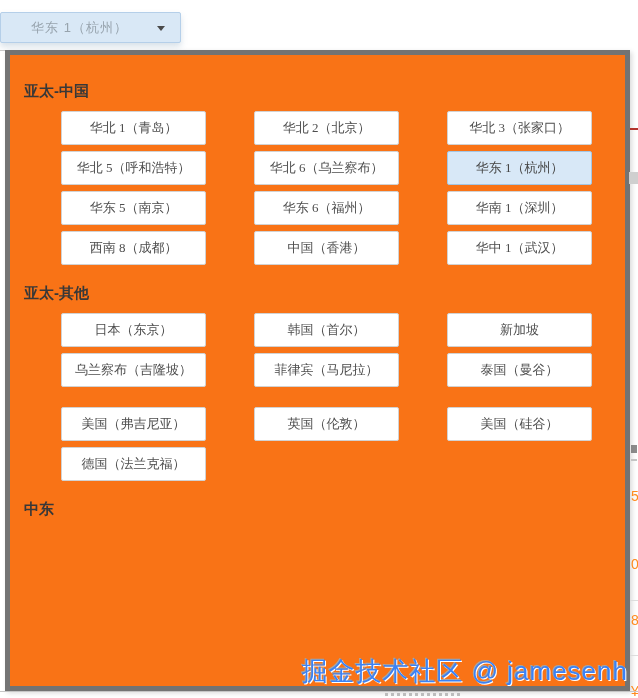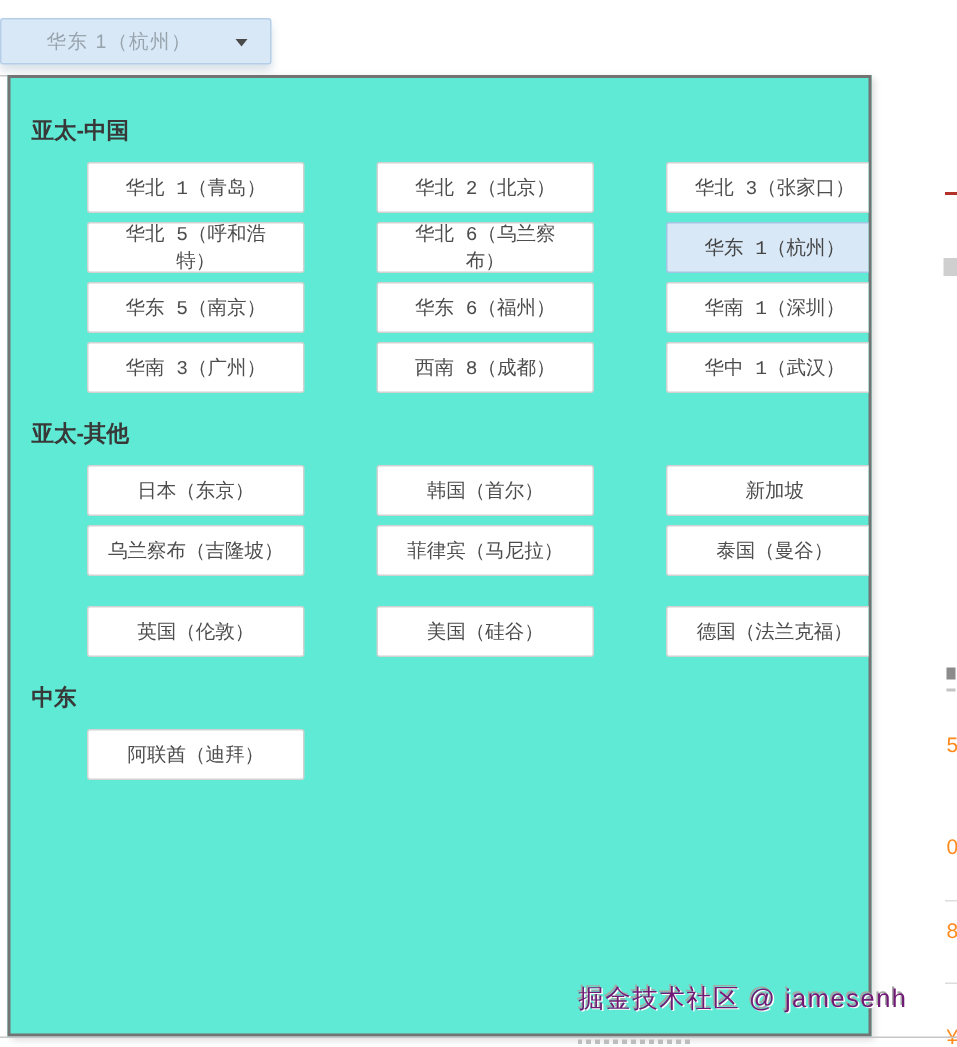--- a/index.html
+++ b/index.html
@@ -22,48 +22,48 @@
   }
   .trigger .caret{
     position:absolute;right:15px;top:13px;width:0;height:0;
     border-left:4px solid transparent;border-right:4px solid transparent;
     border-top:5px solid #4a4a4a;
   }
   
   .hdr-stub{position:absolute;left:0;top:50px;width:6px;height:1px;background:#c9c9c9;}
   
   .panel{
-    position:absolute;left:5px;top:50px;width:576px;height:641px;box-sizing:border-box;
-    background:#5eead4;border:2px solid #737373;
+    position:absolute;left:5px;top:50px;width:625px;height:641px;box-sizing:border-box;
+    background:#f97316;border:5px solid #737373;
     box-shadow:2px 2px 5px rgba(0,0,0,0.15);
     padding:28px 0 0 13px;overflow:hidden;
   }
   .section{margin:0 0 0 0;}
   .section + .section{margin-top:20px;}
   .section-title{
     font-size:15px;font-weight:600;color:#383838;margin:0 0 12px 1px;height:16px;line-height:16px;
   }
   .region-grid{
     display:grid;grid-template-columns:repeat(3,183px);
     column-gap:10px;row-gap:6px;
   }
   .region-btn{
     height:34px;box-sizing:border-box;background:#ffffff;
     border:1px solid #d2d2d2;border-radius:2px;
-    font-size:13px;color:#4d4d4d;font-family:Liberation Mono, monospace;
+    font-size:13px;color:#4d4d4d;font-family:Liberation Serif, serif;
     display:flex;align-items:center;justify-content:center;
     cursor:pointer;padding:12px;margin-left:38px;
   }
   .region-btn.selected{
     background:#d8e8f7;border-color:#a3c6e5;color:#454545;
   }
   
   .watermark{
-    position:absolute;right:33px;top:654px;z-index:5;
-    font-size:17px;font-weight:500;letter-spacing:1px;color:#701a75;
+    position:absolute;right:10px;top:654px;z-index:5;
+    font-size:26px;font-weight:500;letter-spacing:1px;color:#3b82f6;
     text-shadow:1px 1px 0 #ffffff,-1px -1px 0 #a6a6a6;
     white-space:nowrap;
   }
   
   .frag{position:absolute;}
   .frag-redline{left:630px;top:128px;width:8px;height:2px;background:#b2322b;}
   .frag-graythumb{left:629px;top:172px;width:9px;height:12px;background:#cfcfcf;}
   .frag-smudge{left:631px;top:445px;width:6px;height:8px;background:#6e6e6e;opacity:.8;}
   .frag-dash{left:631px;top:459px;width:6px;height:2px;background:#c4c4c4;}
   .frag-text{
@@ -95,48 +95,46 @@
         <div class="region-grid">
           <button class="region-btn">华北 1（青岛）</button>
           <button class="region-btn">华北 2（北京）</button>
           <button class="region-btn">华北 3（张家口）</button>
           <button class="region-btn">华北 5（呼和浩特）</button>
           <button class="region-btn">华北 6（乌兰察布）</button>
           <button class="region-btn selected">华东 1（杭州）</button>
           <button class="region-btn">华东 5（南京）</button>
           <button class="region-btn">华东 6（福州）</button>
           <button class="region-btn">华南 1（深圳）</button>
-          <button class="region-btn">华南 3（广州）</button>
           <button class="region-btn">西南 8（成都）</button>
+          <button class="region-btn">中国（香港）</button>
           <button class="region-btn">华中 1（武汉）</button>
         </div>
       </section>
       <section class="section">
         <div class="section-title">亚太-其他</div>
         <div class="region-grid">
           <button class="region-btn">日本（东京）</button>
           <button class="region-btn">韩国（首尔）</button>
           <button class="region-btn">新加坡</button>
           <button class="region-btn">乌兰察布（吉隆坡）</button>
           <button class="region-btn">菲律宾（马尼拉）</button>
           <button class="region-btn">泰国（曼谷）</button>
         </div>
       </section>
       <section class="section">
         <div class="region-grid">
+          <button class="region-btn">美国（弗吉尼亚）</button>
           <button class="region-btn">英国（伦敦）</button>
           <button class="region-btn">美国（硅谷）</button>
           <button class="region-btn">德国（法兰克福）</button>
         </div>
       </section>
       <section class="section">
         <div class="section-title">中东</div>
-        <div class="region-grid">
-          <button class="region-btn">阿联酋（迪拜）</button>
-        </div>
       </section>
     </div>
 </div>
 
 <div class="watermark">掘金技术社区 @ jamesenh</div>
 
 <div class="frag frag-redline"></div>
 <div class="frag frag-graythumb"></div>
 <div class="frag frag-smudge"></div>
 <div class="frag frag-dash"></div>

